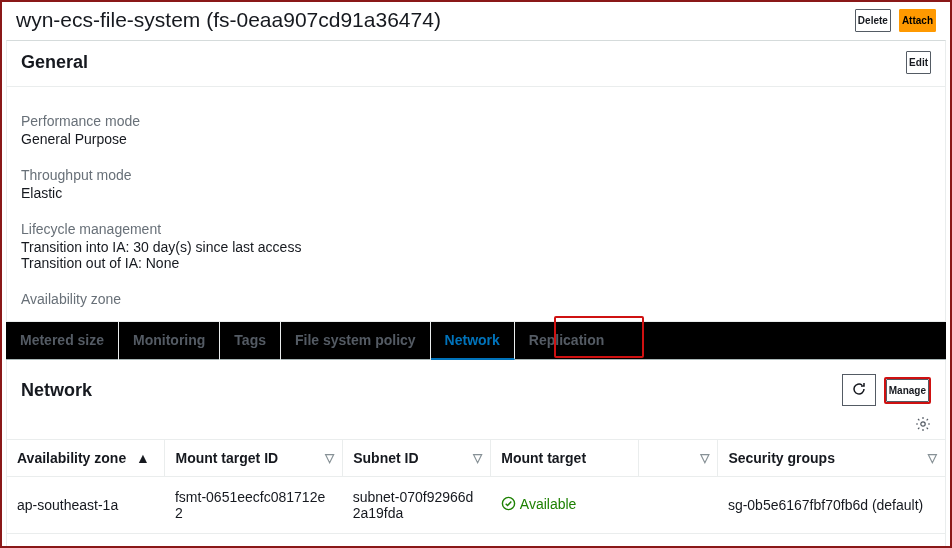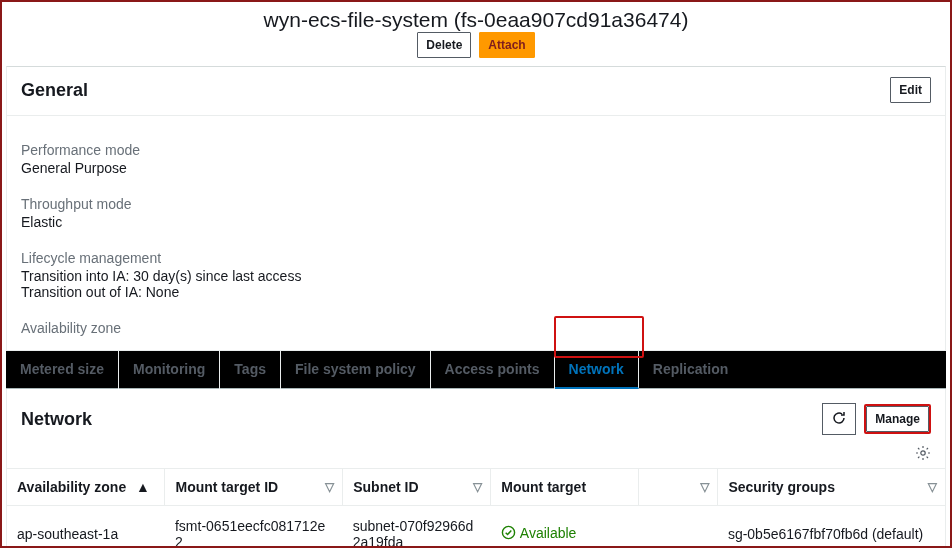--- a/index.html
+++ b/index.html
@@ -13,45 +13,44 @@
     border: 2px solid #8a1818;
     overflow: hidden;
     position: relative;
   }
   
   .header {
     display: flex;
     align-items: center;
     justify-content: space-between;
     padding: 6px 14px 8px 14px;
-    flex-direction: column;
   }
   .header h1 {
     font-size: 21px;
     font-weight: 400;
     color: #16191f;
   }
   .header-buttons { display: flex; gap: 8px; }
   .btn {
     display: inline-flex;
     align-items: center;
     justify-content: center;
-    padding: 5px 8px;
-    font-size: 12px;
+    padding: 5px 2px;
+    font-size: 10px;
     font-weight: 700;
     border: 1px solid #545b64;
     background: #fff;
     color: #16191f;
     cursor: pointer;
     border-radius: 1px;
   }
   .btn.primary {
     background: #ff9900;
     border-color: #ff9900;
-    color: #7f1d1d;
+    color: #000000;
   }
   
   .panel {
     border: 1px solid #eaeded;
     border-top: 1px solid #d5dbdb;
     margin: 0px 4px 0 4px;
     background: #fff;
   }
   .panel-header {
     display: flex;
@@ -195,21 +194,20 @@
 
     <div class="field-label">Availability zone</div>
   </div>
 </div>
 
 <div class="tabs" style="position:relative;">
   <div class="tab">Metered size</div>
   <div class="tab">Monitoring</div>
   <div class="tab">Tags</div>
   <div class="tab">File system policy</div>
-  <div class="tab">Access points</div>
   <div class="tab active" id="network-tab">Network</div>
   <div class="tab" style="border-right:none">Replication</div>
 </div>
 
 <div class="net-panel">
   <div class="net-header">
     <h2>Network</h2>
     <div class="net-actions">
       <button class="refresh-btn">
         <span>

